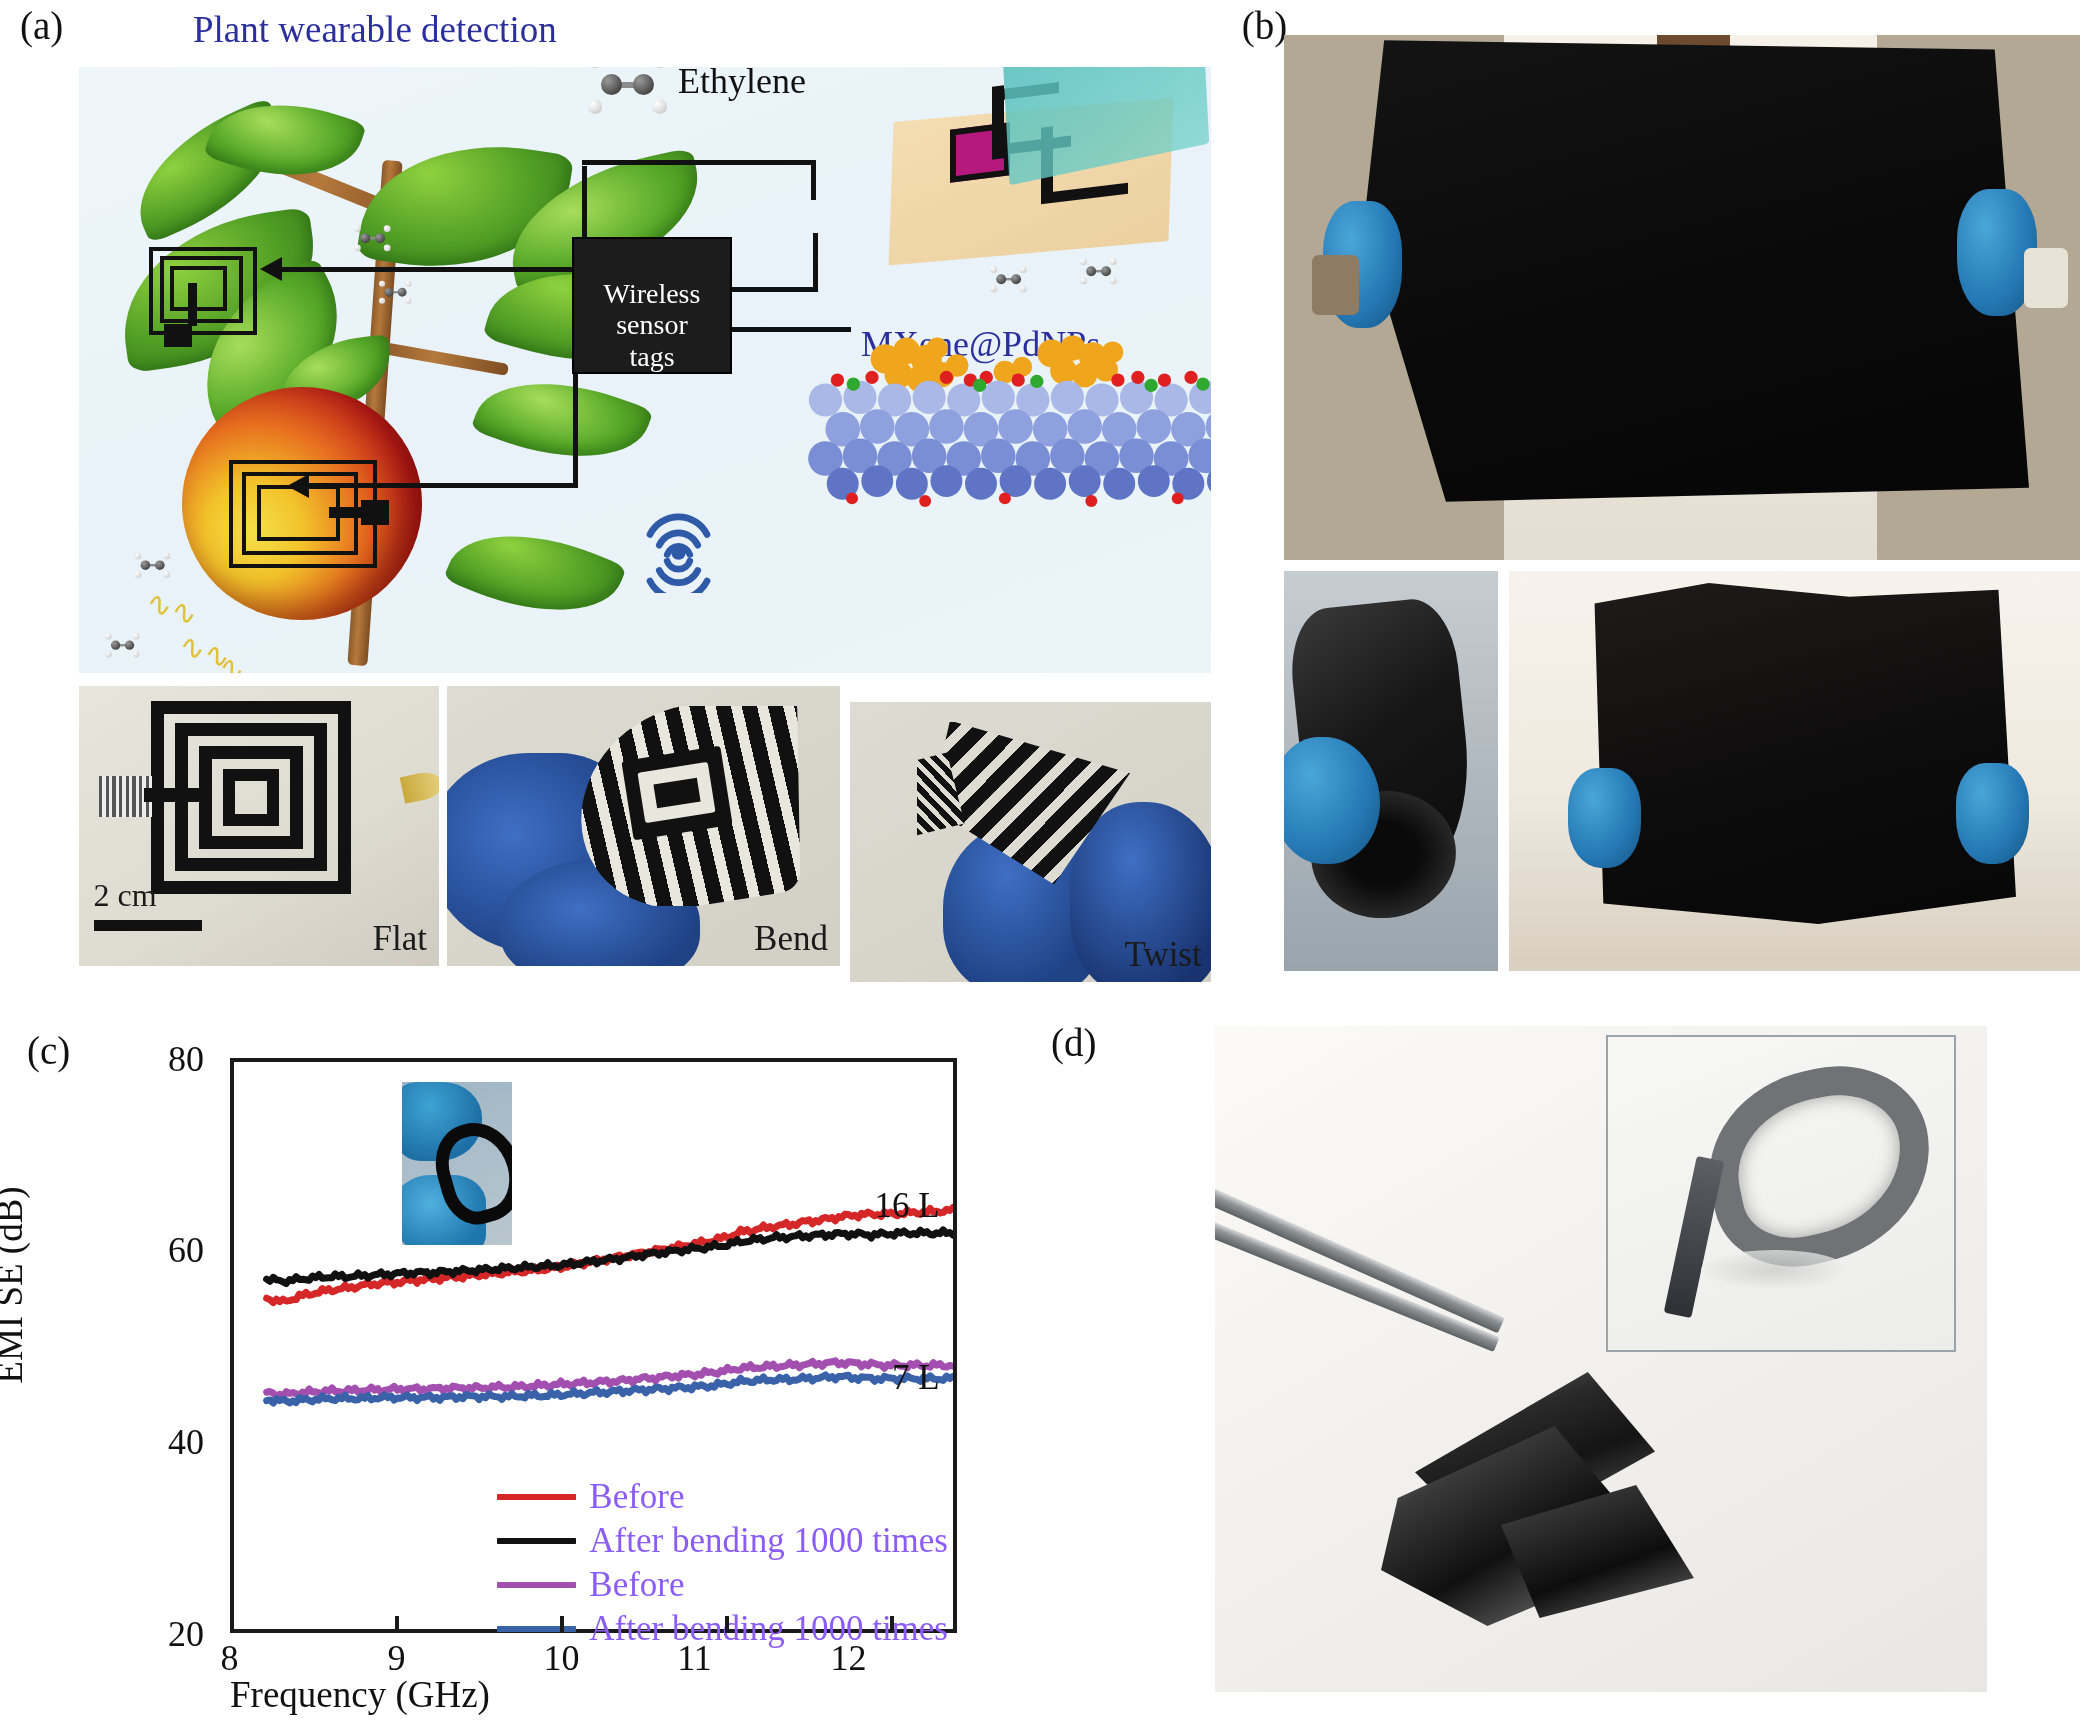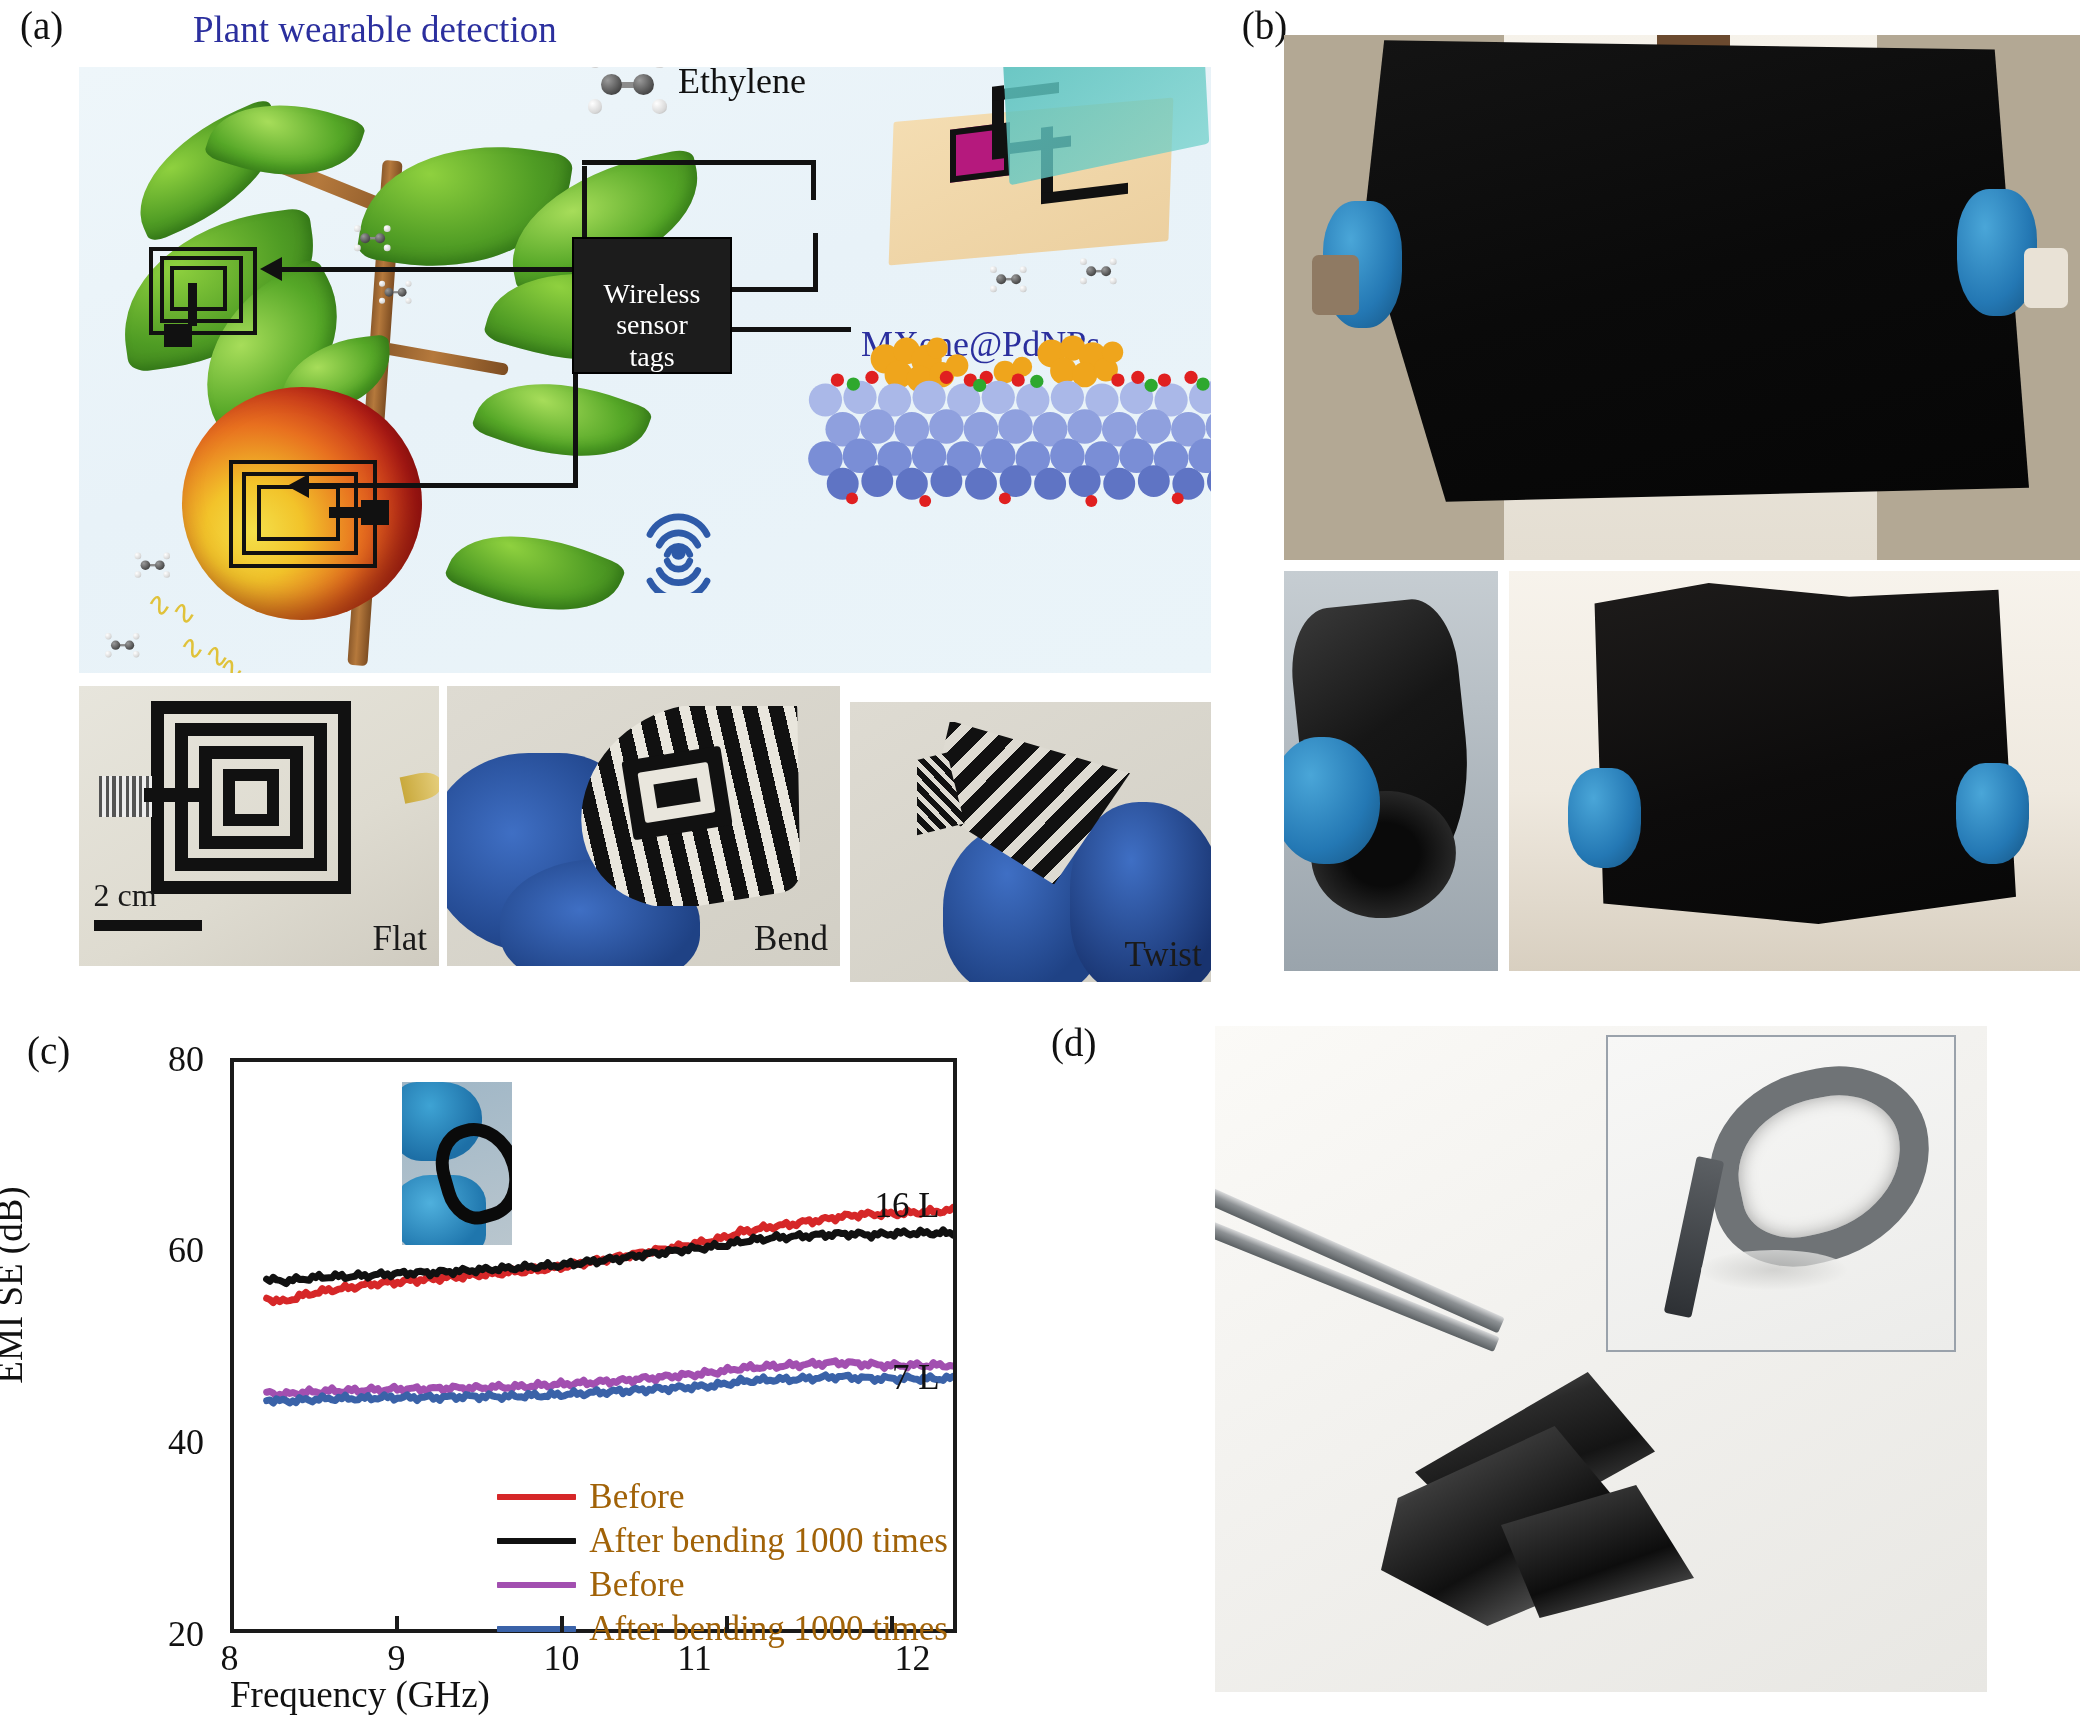--- a/index.html
+++ b/index.html
@@ -58,21 +58,21 @@
   .xtick-lab{position:absolute;font-size:36px;color:#111;font-family:"Liberation Serif",serif;text-align:center;width:73px;}
   .ytick{position:absolute;background:#1a1a1a;height:4px;width:17.3px;}
   .xtick{position:absolute;background:#1a1a1a;width:4px;height:17.3px;}
   #ylab{position:absolute;left:-12px;top:286px;transform:rotate(-90deg) translate(-50%,0);transform-origin:left top;
         font-size:37px;white-space:nowrap;color:#111;}
   #xlab{position:absolute;left:230px;width:727px;top:674px;text-align:left;font-size:37px;color:#111;}
   .ann{position:absolute;font-size:35px;color:#111;font-family:"Liberation Serif",serif;}
   #legend{position:absolute;left:263px;top:413px;}
   .lrow{display:flex;align-items:center;height:44px;}
   .lswatch{width:79px;height:6px;margin-right:13.3px;border-radius:0.7px;}
-  .ltext{font-size:35px;color:#a16207;font-family:"Liberation Serif",serif;white-space:nowrap;}
+  .ltext{font-size:35px;color:#8b5cf6;font-family:"Liberation Serif",serif;white-space:nowrap;}
   #cinset{position:absolute;left:168px;top:20px;width:110px;height:163px;overflow:hidden;
           background:linear-gradient(160deg,#9fb6c6,#b9c6ce);}
 
   
   #panelD{position:absolute;left:1039px;top:999px;width:1059px;height:729px;}
   #dphoto{position:absolute;left:176px;top:27px;width:772px;height:666px;
      background:linear-gradient(150deg,#fbfaf7 0%,#f2f1ee 45%,#e8e7e3 100%);overflow:hidden;}
   #dinset{position:absolute;right:31px;top:9.3px;width:346px;height:313px;
      background:linear-gradient(160deg,#f7f7f6,#ececea);border:2px solid #9aa2ab;overflow:hidden;}
   .tweezer{position:absolute;background:linear-gradient(180deg,#d9dadb,#8e9295 40%,#5b6063);}
@@ -484,21 +484,21 @@
   <div class="xtick" style="left:230px;top:617px;"></div>
   <div class="xtick" style="left:395px;top:617px;"></div>
   <div class="xtick" style="left:560px;top:617px;"></div>
   <div class="xtick" style="left:725px;top:617px;"></div>
   <div class="xtick" style="left:890px;top:617px;"></div>
 
   <div class="xtick-lab" style="left:193px;top:638px;">8</div>
   <div class="xtick-lab" style="left:360px;top:638px;">9</div>
   <div class="xtick-lab" style="left:525px;top:638px;">10</div>
   <div class="xtick-lab" style="left:658px;top:638px;">11</div>
-  <div class="xtick-lab" style="left:876px;top:638px;">12</div>
+  <div class="xtick-lab" style="left:812px;top:638px;">12</div>
 
   <div id="xlab">Frequency (GHz)</div>
 </div>
 
 <div id="panelD">
   <div class="panel-label" style="left:12px;top:21px;">(d)</div>
 
   <div id="dphoto">
 
     <div class="tweezer" style="left:-20px;top:226px;width:320px;height:17.3px;transform:rotate(24deg);border-radius:2.7px;"></div>

